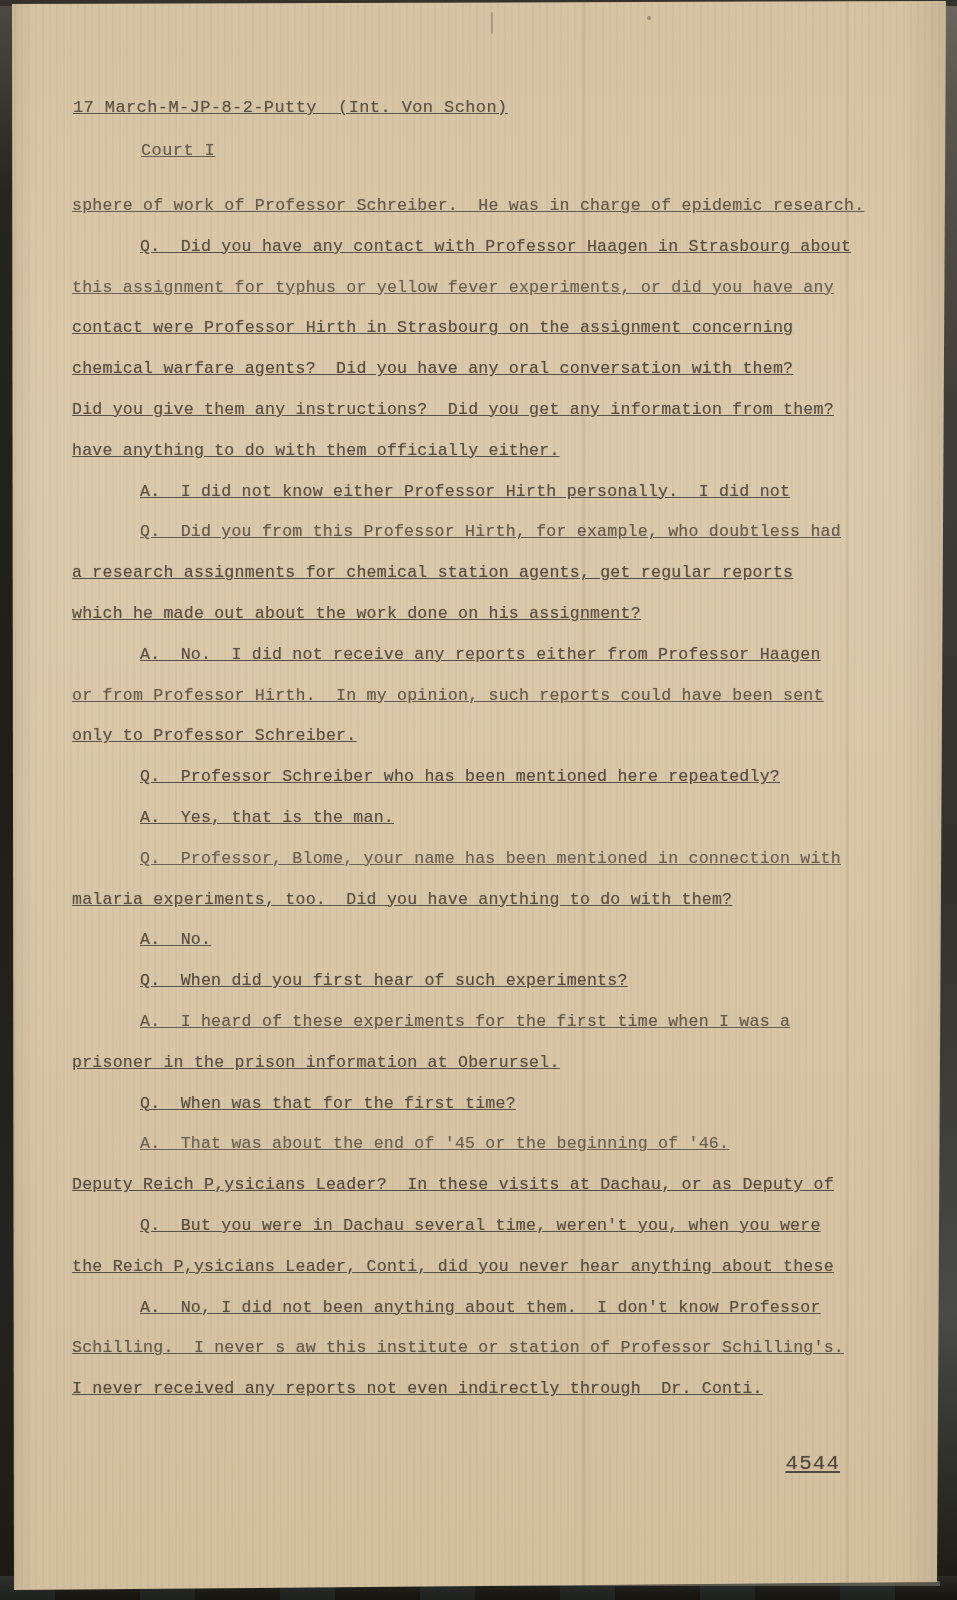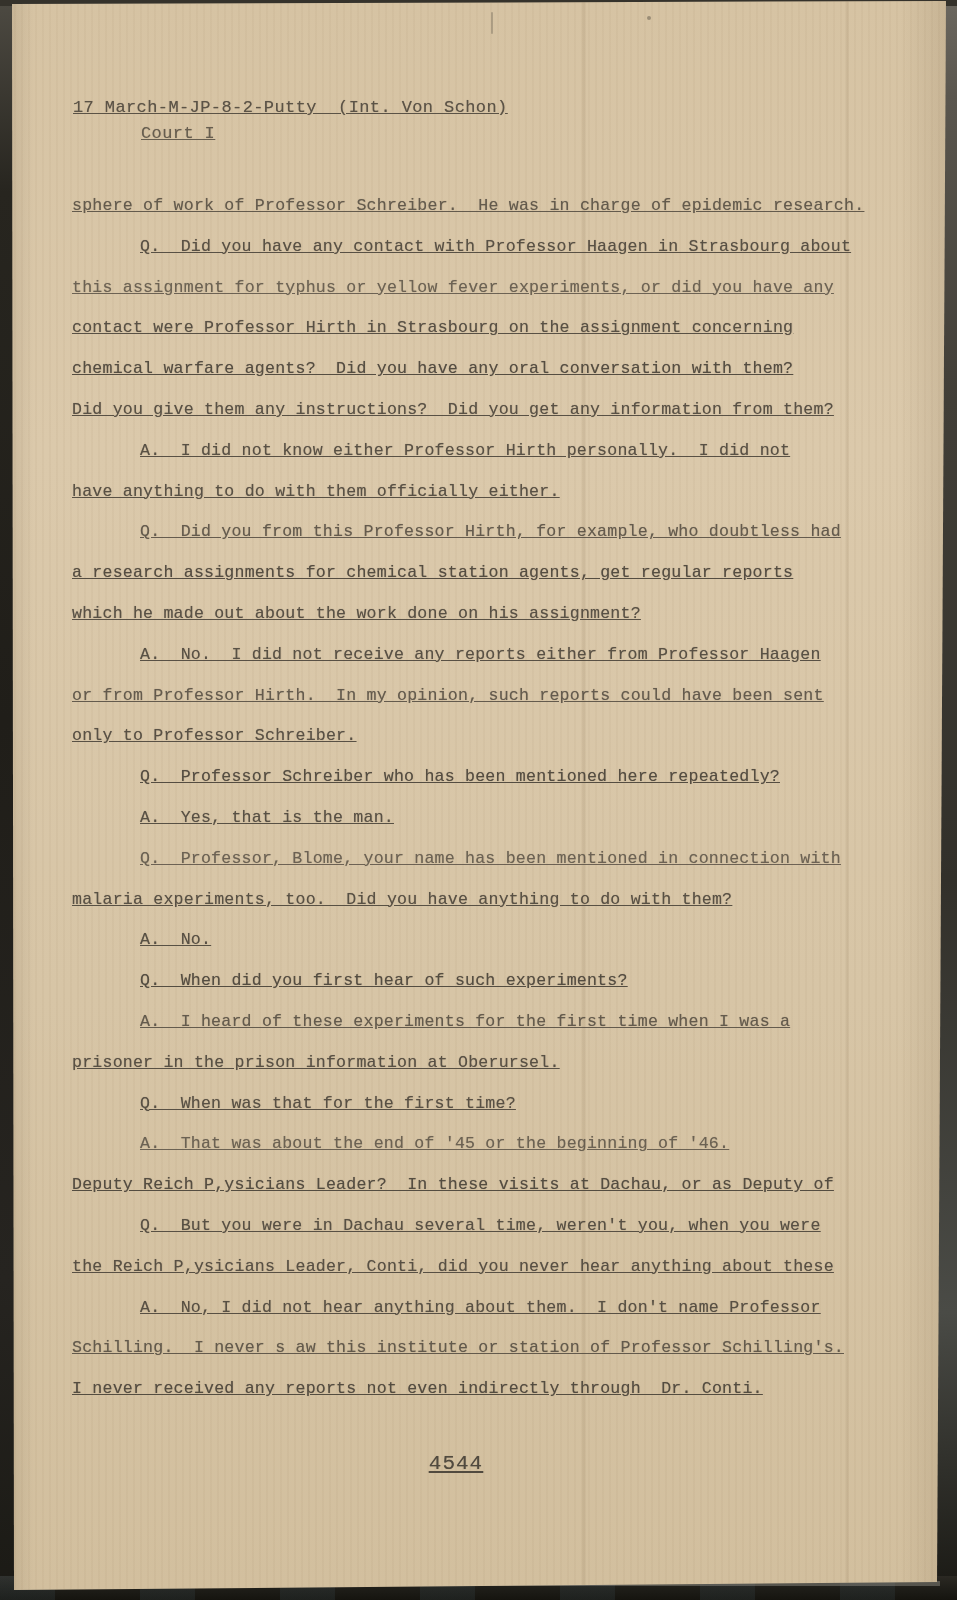--- a/index.html
+++ b/index.html
@@ -57,41 +57,41 @@
     text-shadow: 0 0 0.8px rgba(75, 68, 58, 0.55);
     filter: blur(0.22px);
     text-decoration: underline;
   }
   .docket {
     position: absolute; left: 73px; top: 98px;
     font-size: 17px; letter-spacing: 0.4px; white-space: pre;
     opacity: 0.88;
   }
   .court {
-    position: absolute; left: 141px; top: 124px;
+    position: absolute; left: 141px; top: 141px;
     font-size: 17px; letter-spacing: 0.4px; white-space: pre;
     opacity: 0.8;
   }
   .tbody {
     position: absolute; left: 72px; top: 186px; width: 840px;
   }
   .tline {
     line-height: 40.8px;
     font-size: 16.6px;
     letter-spacing: 0.2px;
     white-space: pre;
     opacity: 0.9;
   }
   .tline.indent { padding-left: 68px; }
   .tline:nth-child(4n+1) { opacity: 0.82; }
   .tline:nth-child(7n+3) { opacity: 0.76; }
   .tline:nth-child(5n)   { opacity: 0.93; }
   .pagenum {
     position: absolute; left: 72px; top: 1452px; width: 768px;
-    text-align: center; font-size: 21px; letter-spacing: 1px;
+    text-align: right; font-size: 21px; letter-spacing: 1px;
     opacity: 0.95;
   }
 
   
   .mark-v {
     position: absolute; left: 491px; top: 12px; width: 2px; height: 22px;
     background: rgba(96, 88, 74, 0.35); border-radius: 1px;
   }
   .speck {
     position: absolute; left: 647px; top: 16px; width: 4px; height: 4px;
@@ -115,40 +115,40 @@
 
   <div class="court ink">Court I</div>
 
   <div class="tbody ink">
       <div class="tline">sphere of work of Professor Schreiber.  He was in charge of epidemic research.</div>
       <div class="tline indent">Q.  Did you have any contact with Professor Haagen in Strasbourg about</div>
       <div class="tline">this assignment for typhus or yellow fever experiments, or did you have any</div>
       <div class="tline">contact were Professor Hirth in Strasbourg on the assignment concerning</div>
       <div class="tline">chemical warfare agents?  Did you have any oral conversation with them?</div>
       <div class="tline">Did you give them any instructions?  Did you get any information from them?</div>
+      <div class="tline">have anything to do with them officially either.</div>
       <div class="tline indent">A.  I did not know either Professor Hirth personally.  I did not</div>
-      <div class="tline">have anything to do with them officially either.</div>
       <div class="tline indent">Q.  Did you from this Professor Hirth, for example, who doubtless had</div>
       <div class="tline">a research assignments for chemical station agents, get regular reports</div>
       <div class="tline">which he made out about the work done on his assignment?</div>
       <div class="tline indent">A.  No.  I did not receive any reports either from Professor Haagen</div>
       <div class="tline">or from Professor Hirth.  In my opinion, such reports could have been sent</div>
       <div class="tline">only to Professor Schreiber.</div>
       <div class="tline indent">Q.  Professor Schreiber who has been mentioned here repeatedly?</div>
       <div class="tline indent">A.  Yes, that is the man.</div>
       <div class="tline indent">Q.  Professor, Blome, your name has been mentioned in connection with</div>
       <div class="tline">malaria experiments, too.  Did you have anything to do with them?</div>
       <div class="tline indent">A.  No.</div>
       <div class="tline indent">Q.  When did you first hear of such experiments?</div>
       <div class="tline indent">A.  I heard of these experiments for the first time when I was a</div>
       <div class="tline">prisoner in the prison information at Oberursel.</div>
       <div class="tline indent">Q.  When was that for the first time?</div>
       <div class="tline indent">A.  That was about the end of '45 or the beginning of '46.</div>
       <div class="tline">Deputy Reich P,ysicians Leader?  In these visits at Dachau, or as Deputy of</div>
       <div class="tline indent">Q.  But you were in Dachau several time, weren't you, when you were</div>
       <div class="tline">the Reich P,ysicians Leader, Conti, did you never hear anything about these</div>
-      <div class="tline indent">A.  No, I did not hear anything about them.  I don't name Professor</div>
+      <div class="tline indent">A.  No, I did not been anything about them.  I don't know Professor</div>
       <div class="tline">Schilling.  I never s aw this institute or station of Professor Schilling's.</div>
       <div class="tline">I never received any reports not even indirectly through  Dr. Conti.</div>
     </div>
 
   <div class="pagenum ink">4544</div>
 </div>
 
 </body></html>

